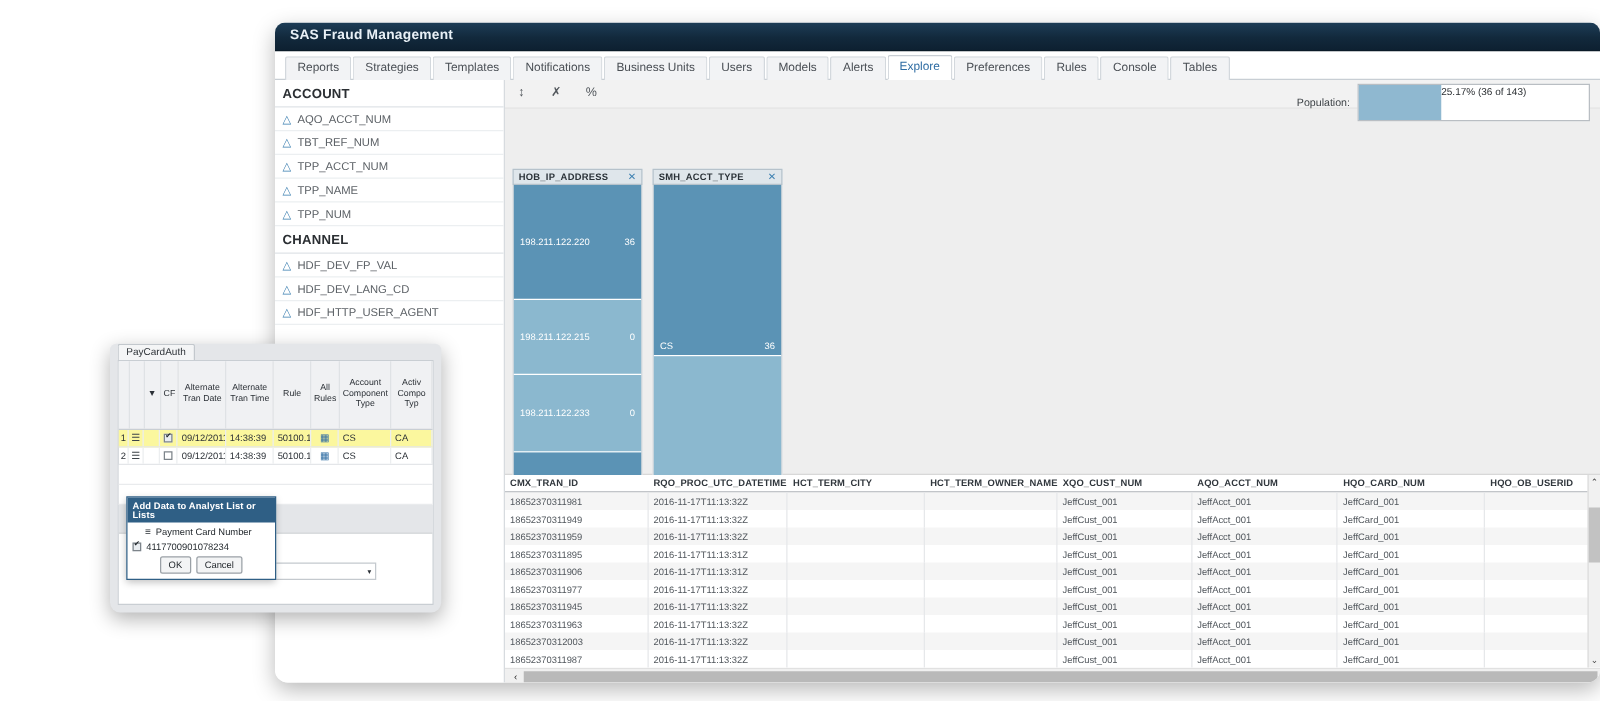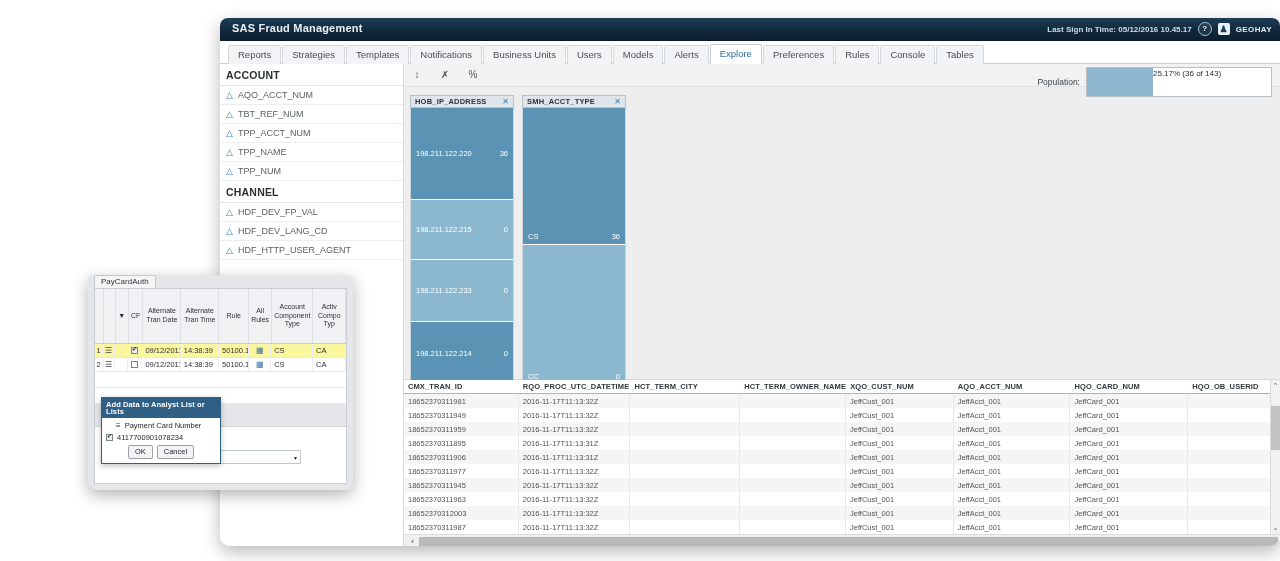--- a/index.html
+++ b/index.html
@@ -119,21 +119,21 @@
     font-size: 8px; color: #2b2f33; white-space: nowrap;
   }
 
   
   .chart-zone {
     flex: 1 0 auto; height: 270px; background: #eeeeee;
     padding: 8px 6px 0 6px; box-sizing: border-box;
     display: flex; gap: 8px; align-items: flex-start;
     border-bottom: 1px solid #d8d8d8;
   }
-  .chart-col { width: 104px; background: #ffffff; }
+  .chart-col { width: 104px; background: #ffffff; margin-top: 40px; }
   .chart-head {
     height: 13px; background: #dfe6eb; border: 1px solid #b6c2cb;
     display: flex; align-items: center; justify-content: space-between;
     padding: 0 4px; box-sizing: border-box;
   }
   .chart-head .ch-title { font-size: 7.5px; font-weight: bold; color: #2b3238; letter-spacing: .2px; }
   .chart-head .ch-close { font-size: 8px; color: #3b7fb0; line-height: 1; }
   .chart-stack { border: 1px solid #cfd4d8; border-top: none; }
   .seg {
     position: relative; box-sizing: border-box;
@@ -265,26 +265,20 @@
 </style>
 </head>
 <body>
 
 <div id="root">
 
   <div class="app-window">
 
     <div class="titlebar">
       <div class="title">SAS Fraud Management</div>
-      <div class="right">
-        <span>Last Sign In Time: 05/12/2016 10.45.17</span>
-        <span class="circ-icon">?</span>
-        <span class="user-icon">♟</span>
-        <span class="usr-name">GEOHAY</span>
-      </div>
     </div>
 
     <div class="navbar">
       <div class="nav-tab">Reports</div>
       <div class="nav-tab">Strategies</div>
       <div class="nav-tab">Templates</div>
       <div class="nav-tab">Notifications</div>
       <div class="nav-tab">Business Units</div>
       <div class="nav-tab">Users</div>
       <div class="nav-tab">Models</div>

